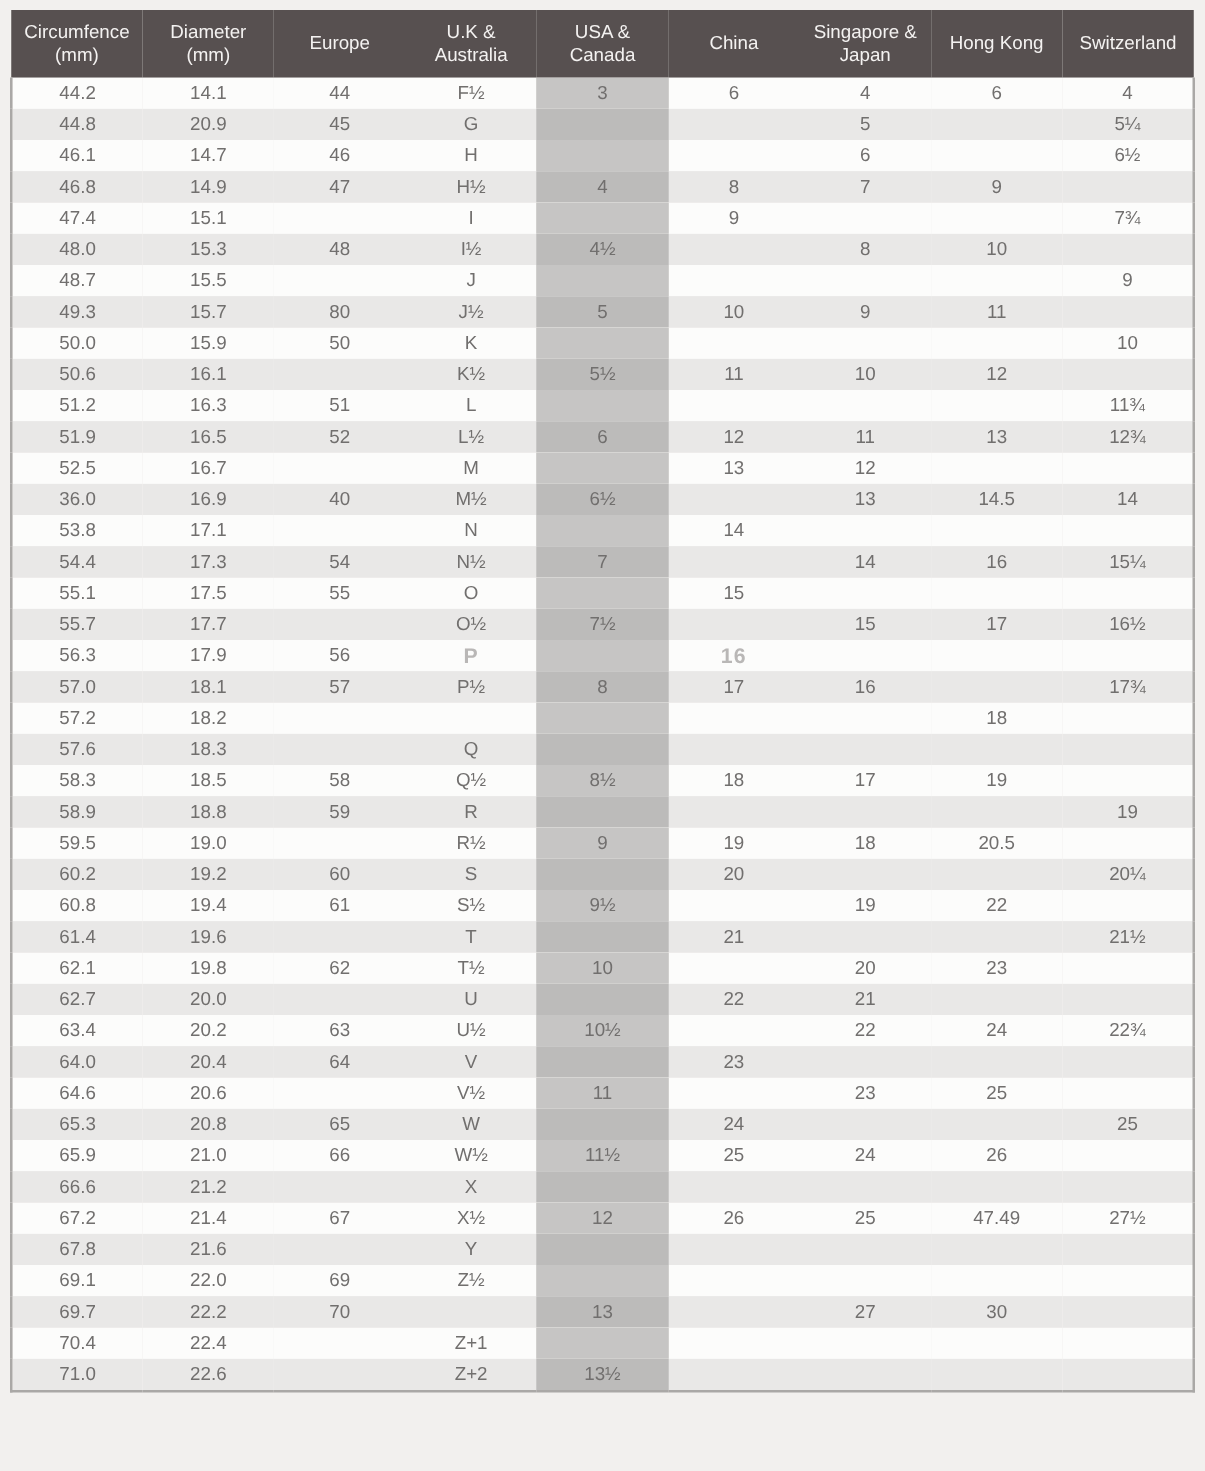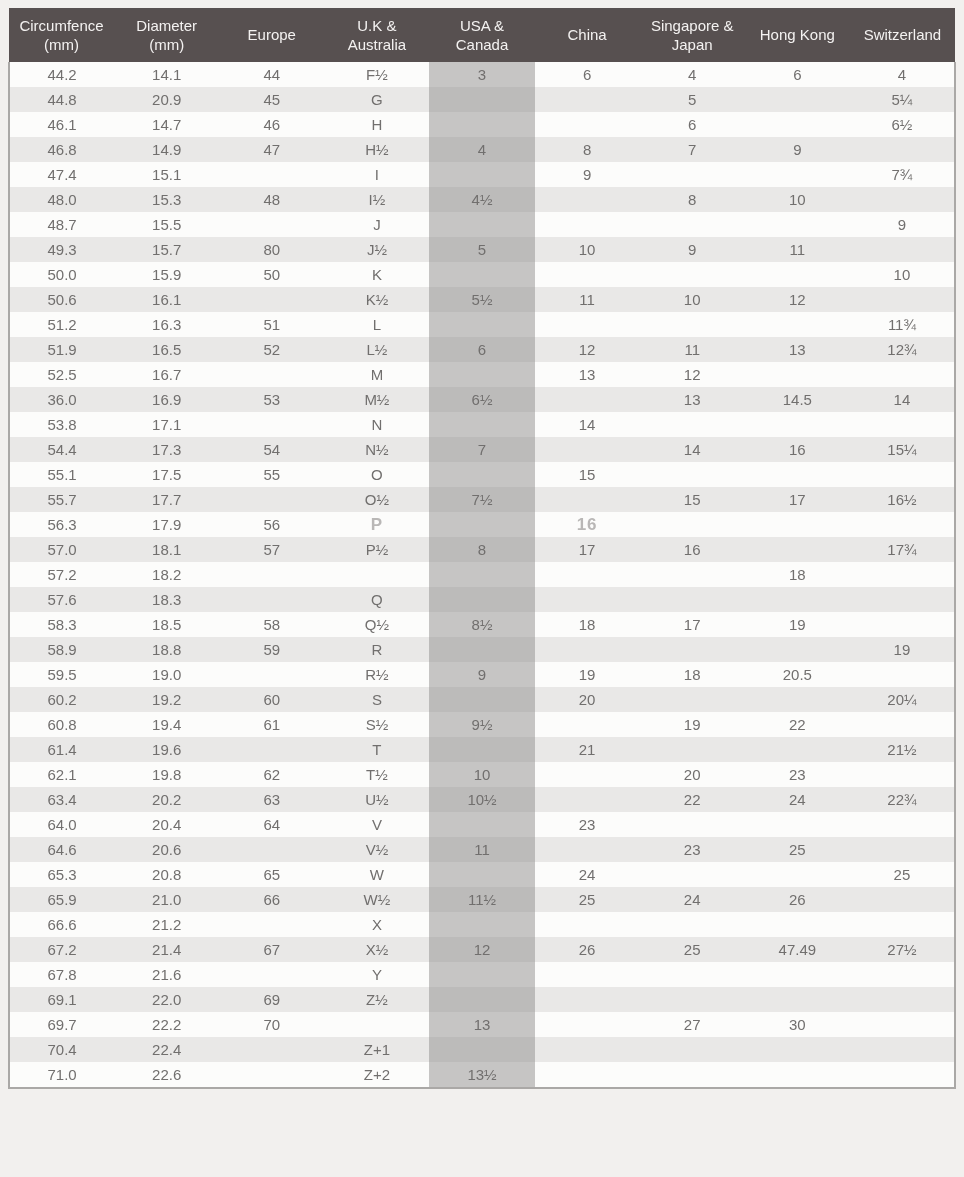--- a/index.html
+++ b/index.html
@@ -219,21 +219,21 @@
           <td>M</td>
           <td class="usa"></td>
           <td>13</td>
           <td>12</td>
           <td></td>
           <td></td>
         </tr>
         <tr>
           <td>36.0</td>
           <td>16.9</td>
-          <td>53</td>
+          <td>40</td>
           <td>M½</td>
           <td class="usa">6½</td>
           <td></td>
           <td>13</td>
           <td>14.5</td>
           <td>14</td>
         </tr>
         <tr>
           <td>53.8</td>
           <td>17.1</td>
@@ -390,20 +390,31 @@
         </tr>
         <tr>
           <td>62.1</td>
           <td>19.8</td>
           <td>62</td>
           <td>T½</td>
           <td class="usa">10</td>
           <td></td>
           <td>20</td>
           <td>23</td>
+          <td></td>
+        </tr>
+        <tr>
+          <td>62.7</td>
+          <td>20.0</td>
+          <td></td>
+          <td>U</td>
+          <td class="usa"></td>
+          <td>22</td>
+          <td>21</td>
+          <td></td>
           <td></td>
         </tr>
         <tr>
           <td>63.4</td>
           <td>20.2</td>
           <td>63</td>
           <td>U½</td>
           <td class="usa">10½</td>
           <td></td>
           <td>22</td>

